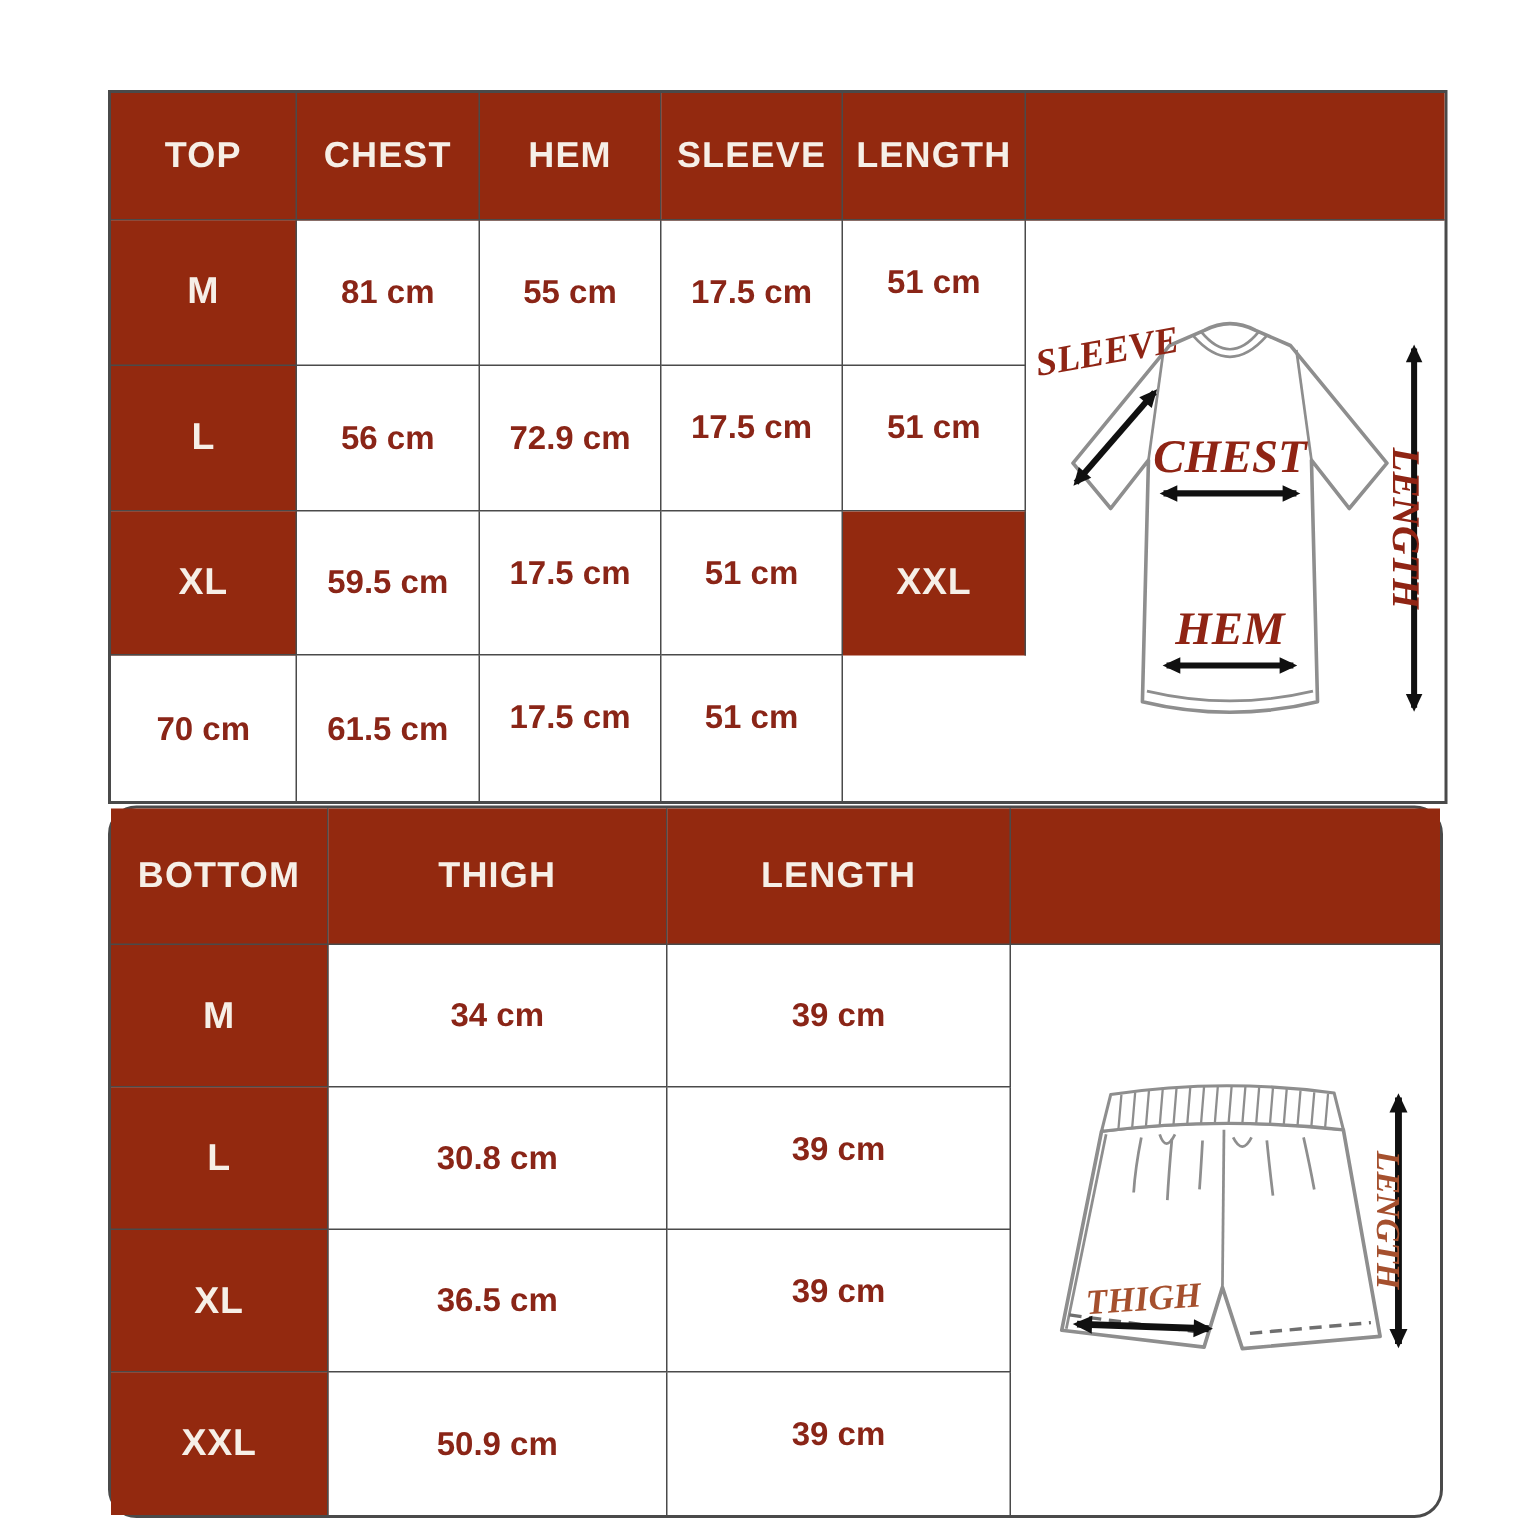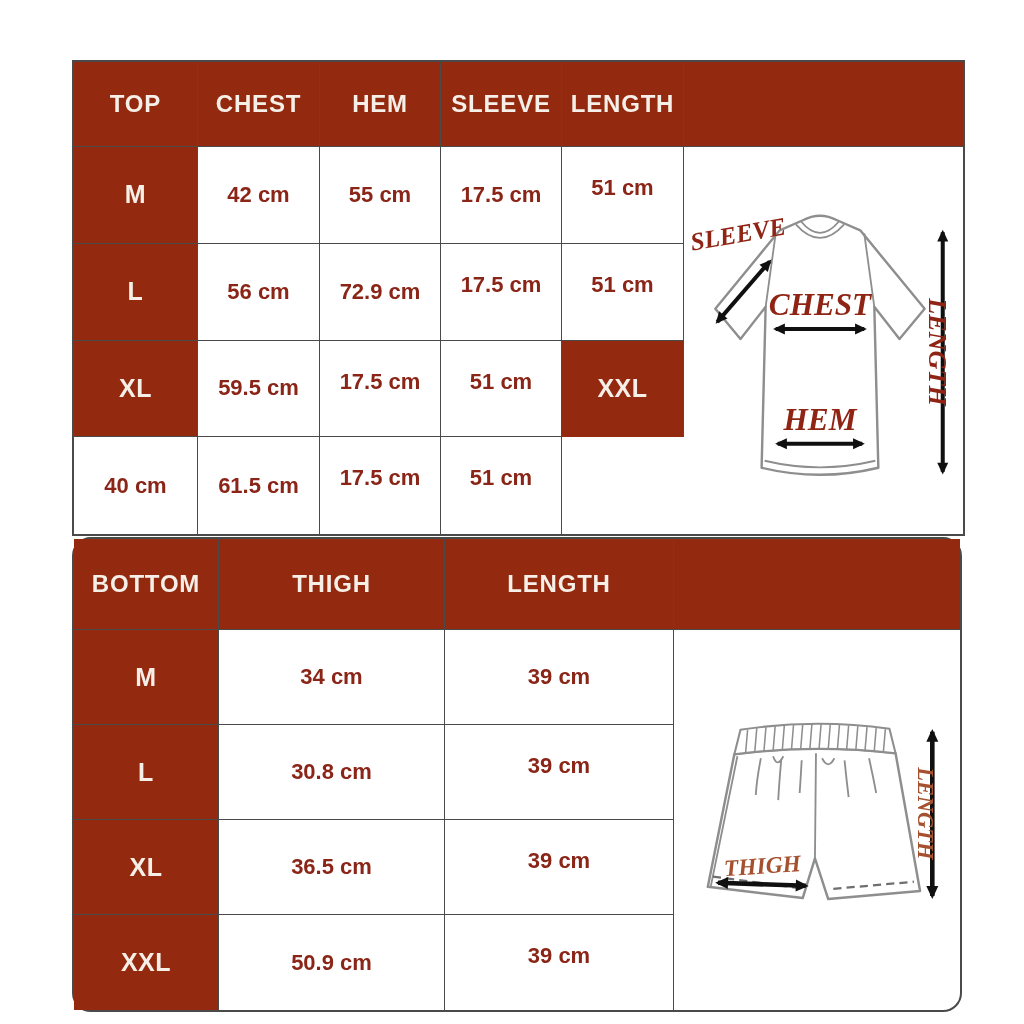--- a/index.html
+++ b/index.html
@@ -56,21 +56,21 @@
   <div class="size-table" id="top-table">
 
     <div class="cell head">TOP</div>
     <div class="cell head">CHEST</div>
     <div class="cell head">HEM</div>
     <div class="cell head">SLEEVE</div>
     <div class="cell head">LENGTH</div>
     <div class="cell head last-col"></div>
 
     <div class="cell sizec">M</div>
-    <div class="cell val">42 cm</div>
+    <div class="cell val">81 cm</div>
     <div class="cell val">55 cm</div>
     <div class="cell val">17.5 cm</div>
     <div class="cell val v-high">51 cm</div>
 
     <div class="cell illus last-col last-row" style="grid-column:6; grid-row:2 / span 4;">
       <svg width="274" height="322" viewBox="0 0 272 320">
         <defs>
           <marker id="ah1" viewBox="0 0 10 10" refX="7.5" refY="5" markerWidth="13" markerHeight="13" orient="auto-start-reverse" markerUnits="userSpaceOnUse">
             <path d="M0.5,0.8 L9.5,5 L0.5,9.2 Z" fill="#101010"></path>
           </marker>
@@ -99,21 +99,21 @@
     <div class="cell val">72.9 cm</div>
     <div class="cell val v-high">17.5 cm</div>
     <div class="cell val v-high">51 cm</div>
 
     <div class="cell sizec">XL</div>
     <div class="cell val">59.5 cm</div>
     <div class="cell val v-high">17.5 cm</div>
     <div class="cell val v-high">51 cm</div>
 
     <div class="cell sizec last-row">XXL</div>
-    <div class="cell val last-row">40 cm</div>
+    <div class="cell val last-row">70 cm</div>
     <div class="cell val last-row">61.5 cm</div>
     <div class="cell val v-high last-row">17.5 cm</div>
     <div class="cell val v-high last-row">51 cm</div>
   </div>
 
   <div class="size-table" id="bottom-table">
 
     <div class="cell head">BOTTOM</div>
     <div class="cell head">THIGH</div>
     <div class="cell head">LENGTH</div>

